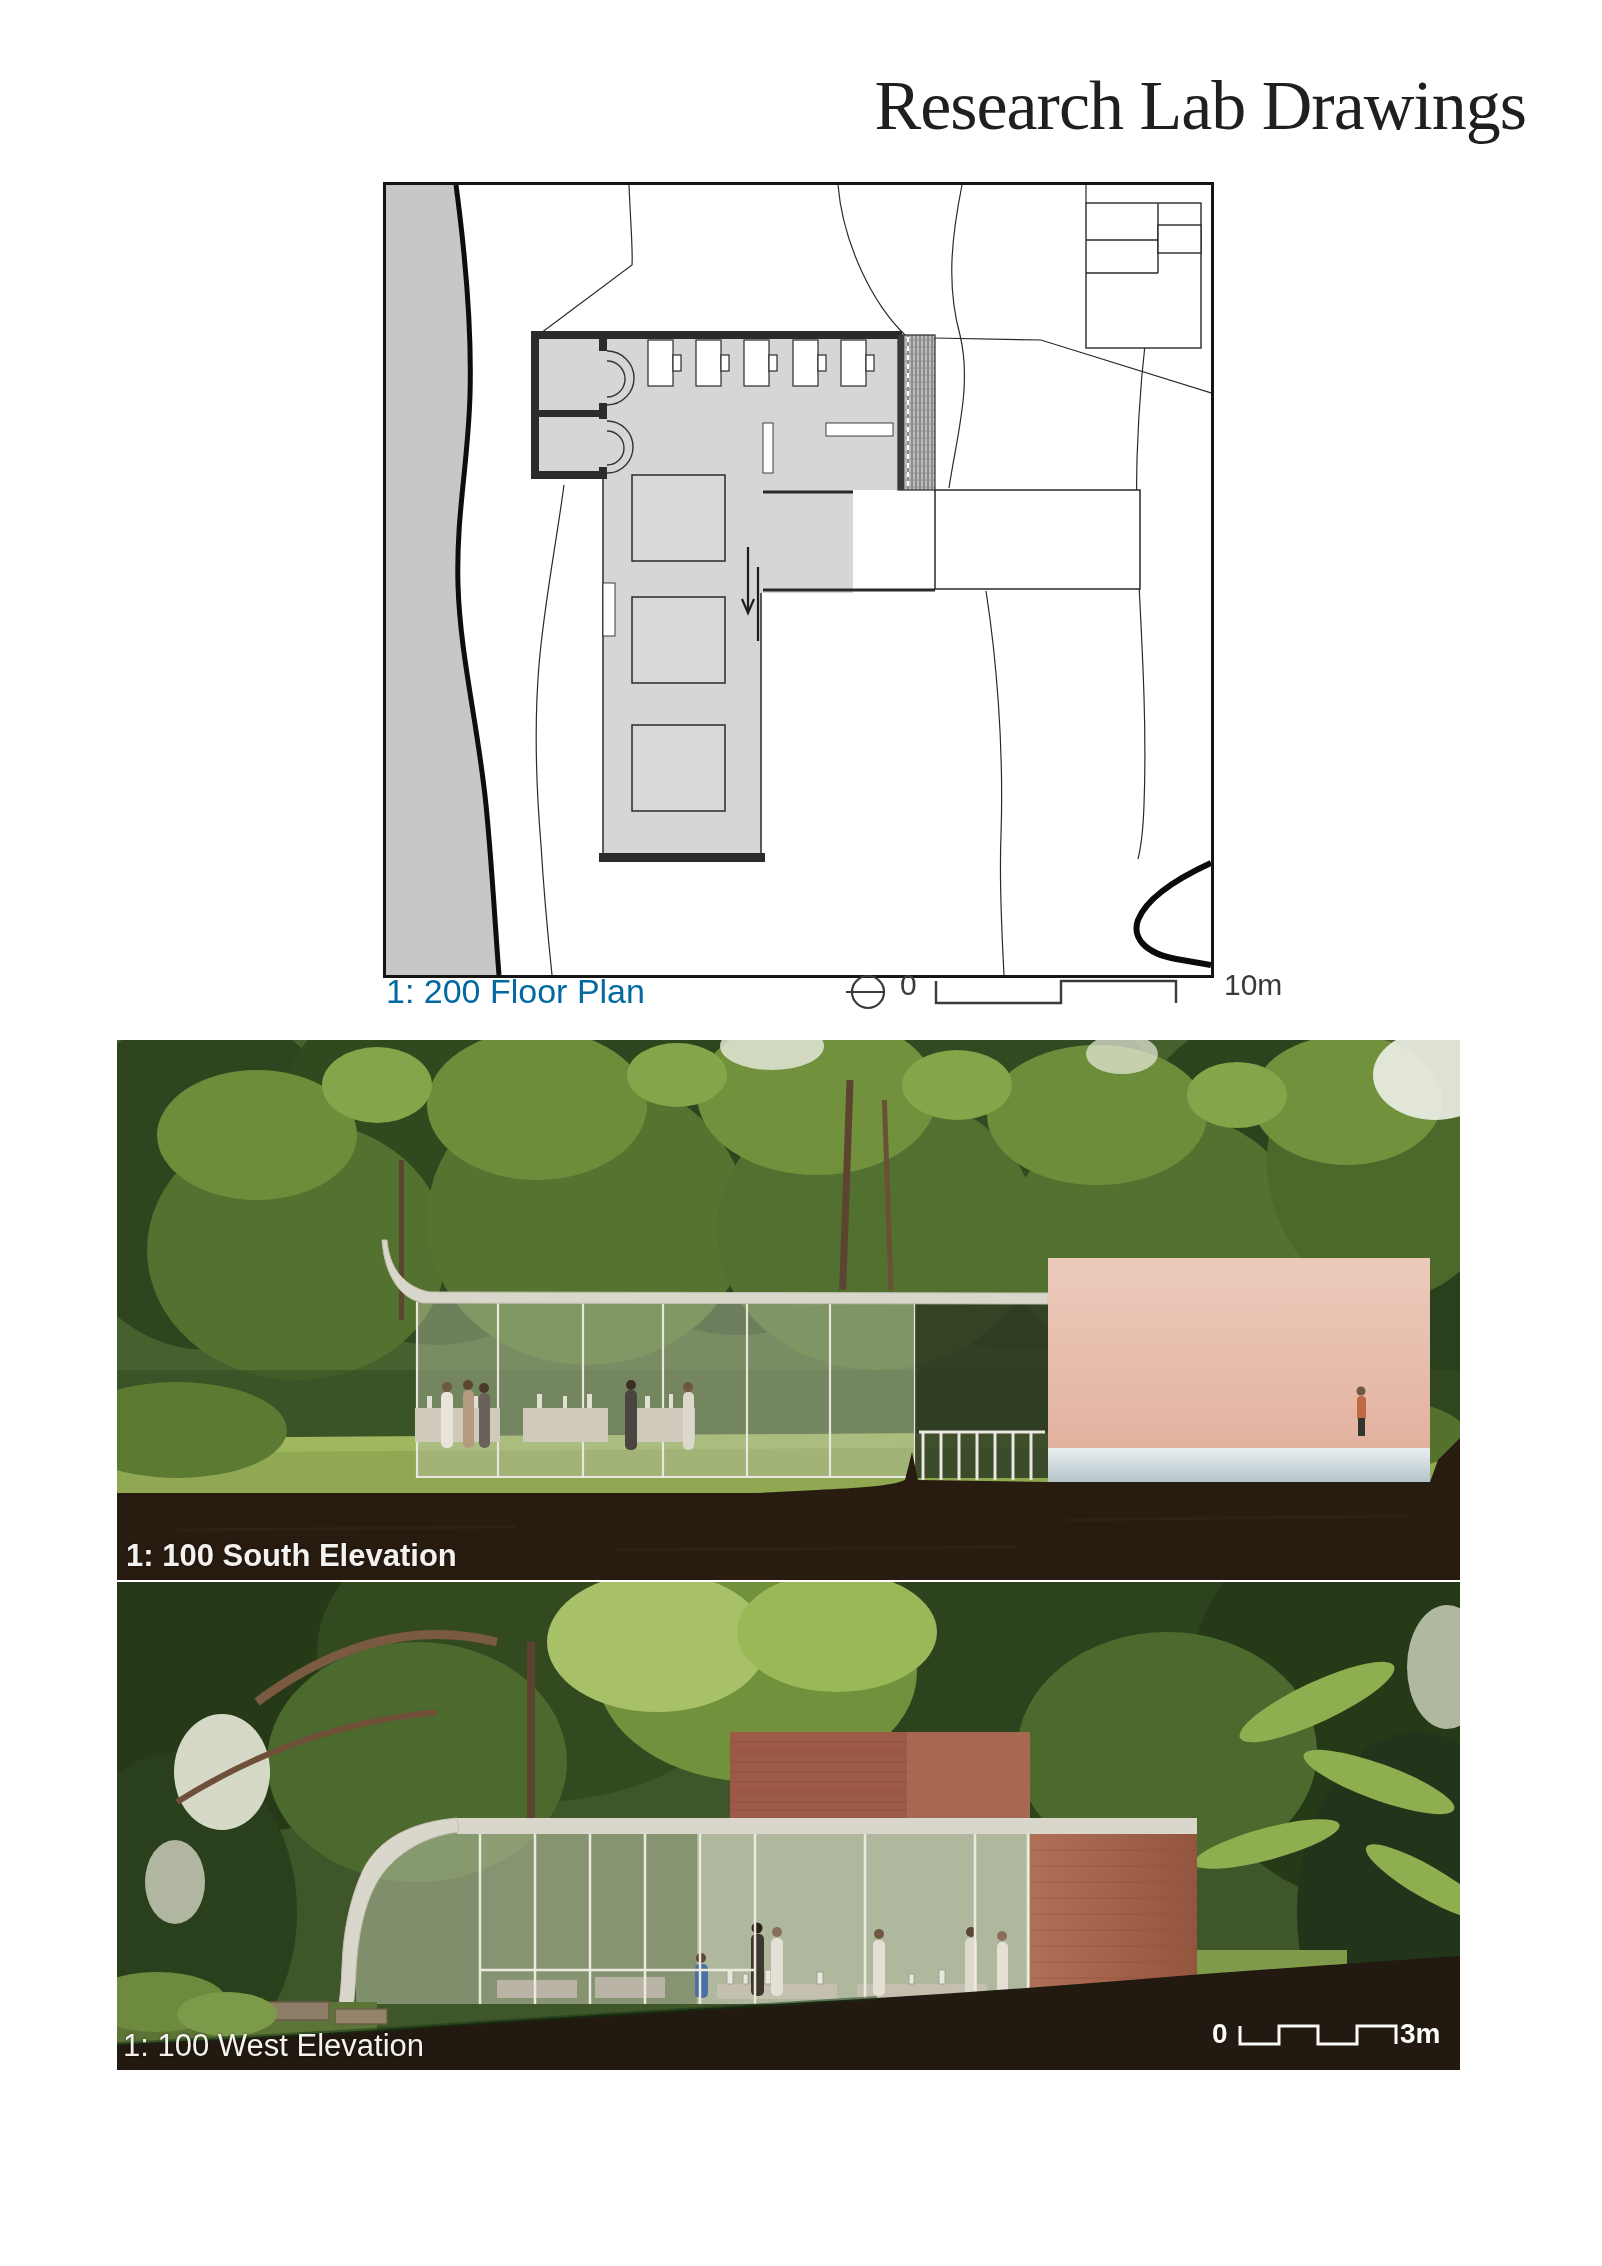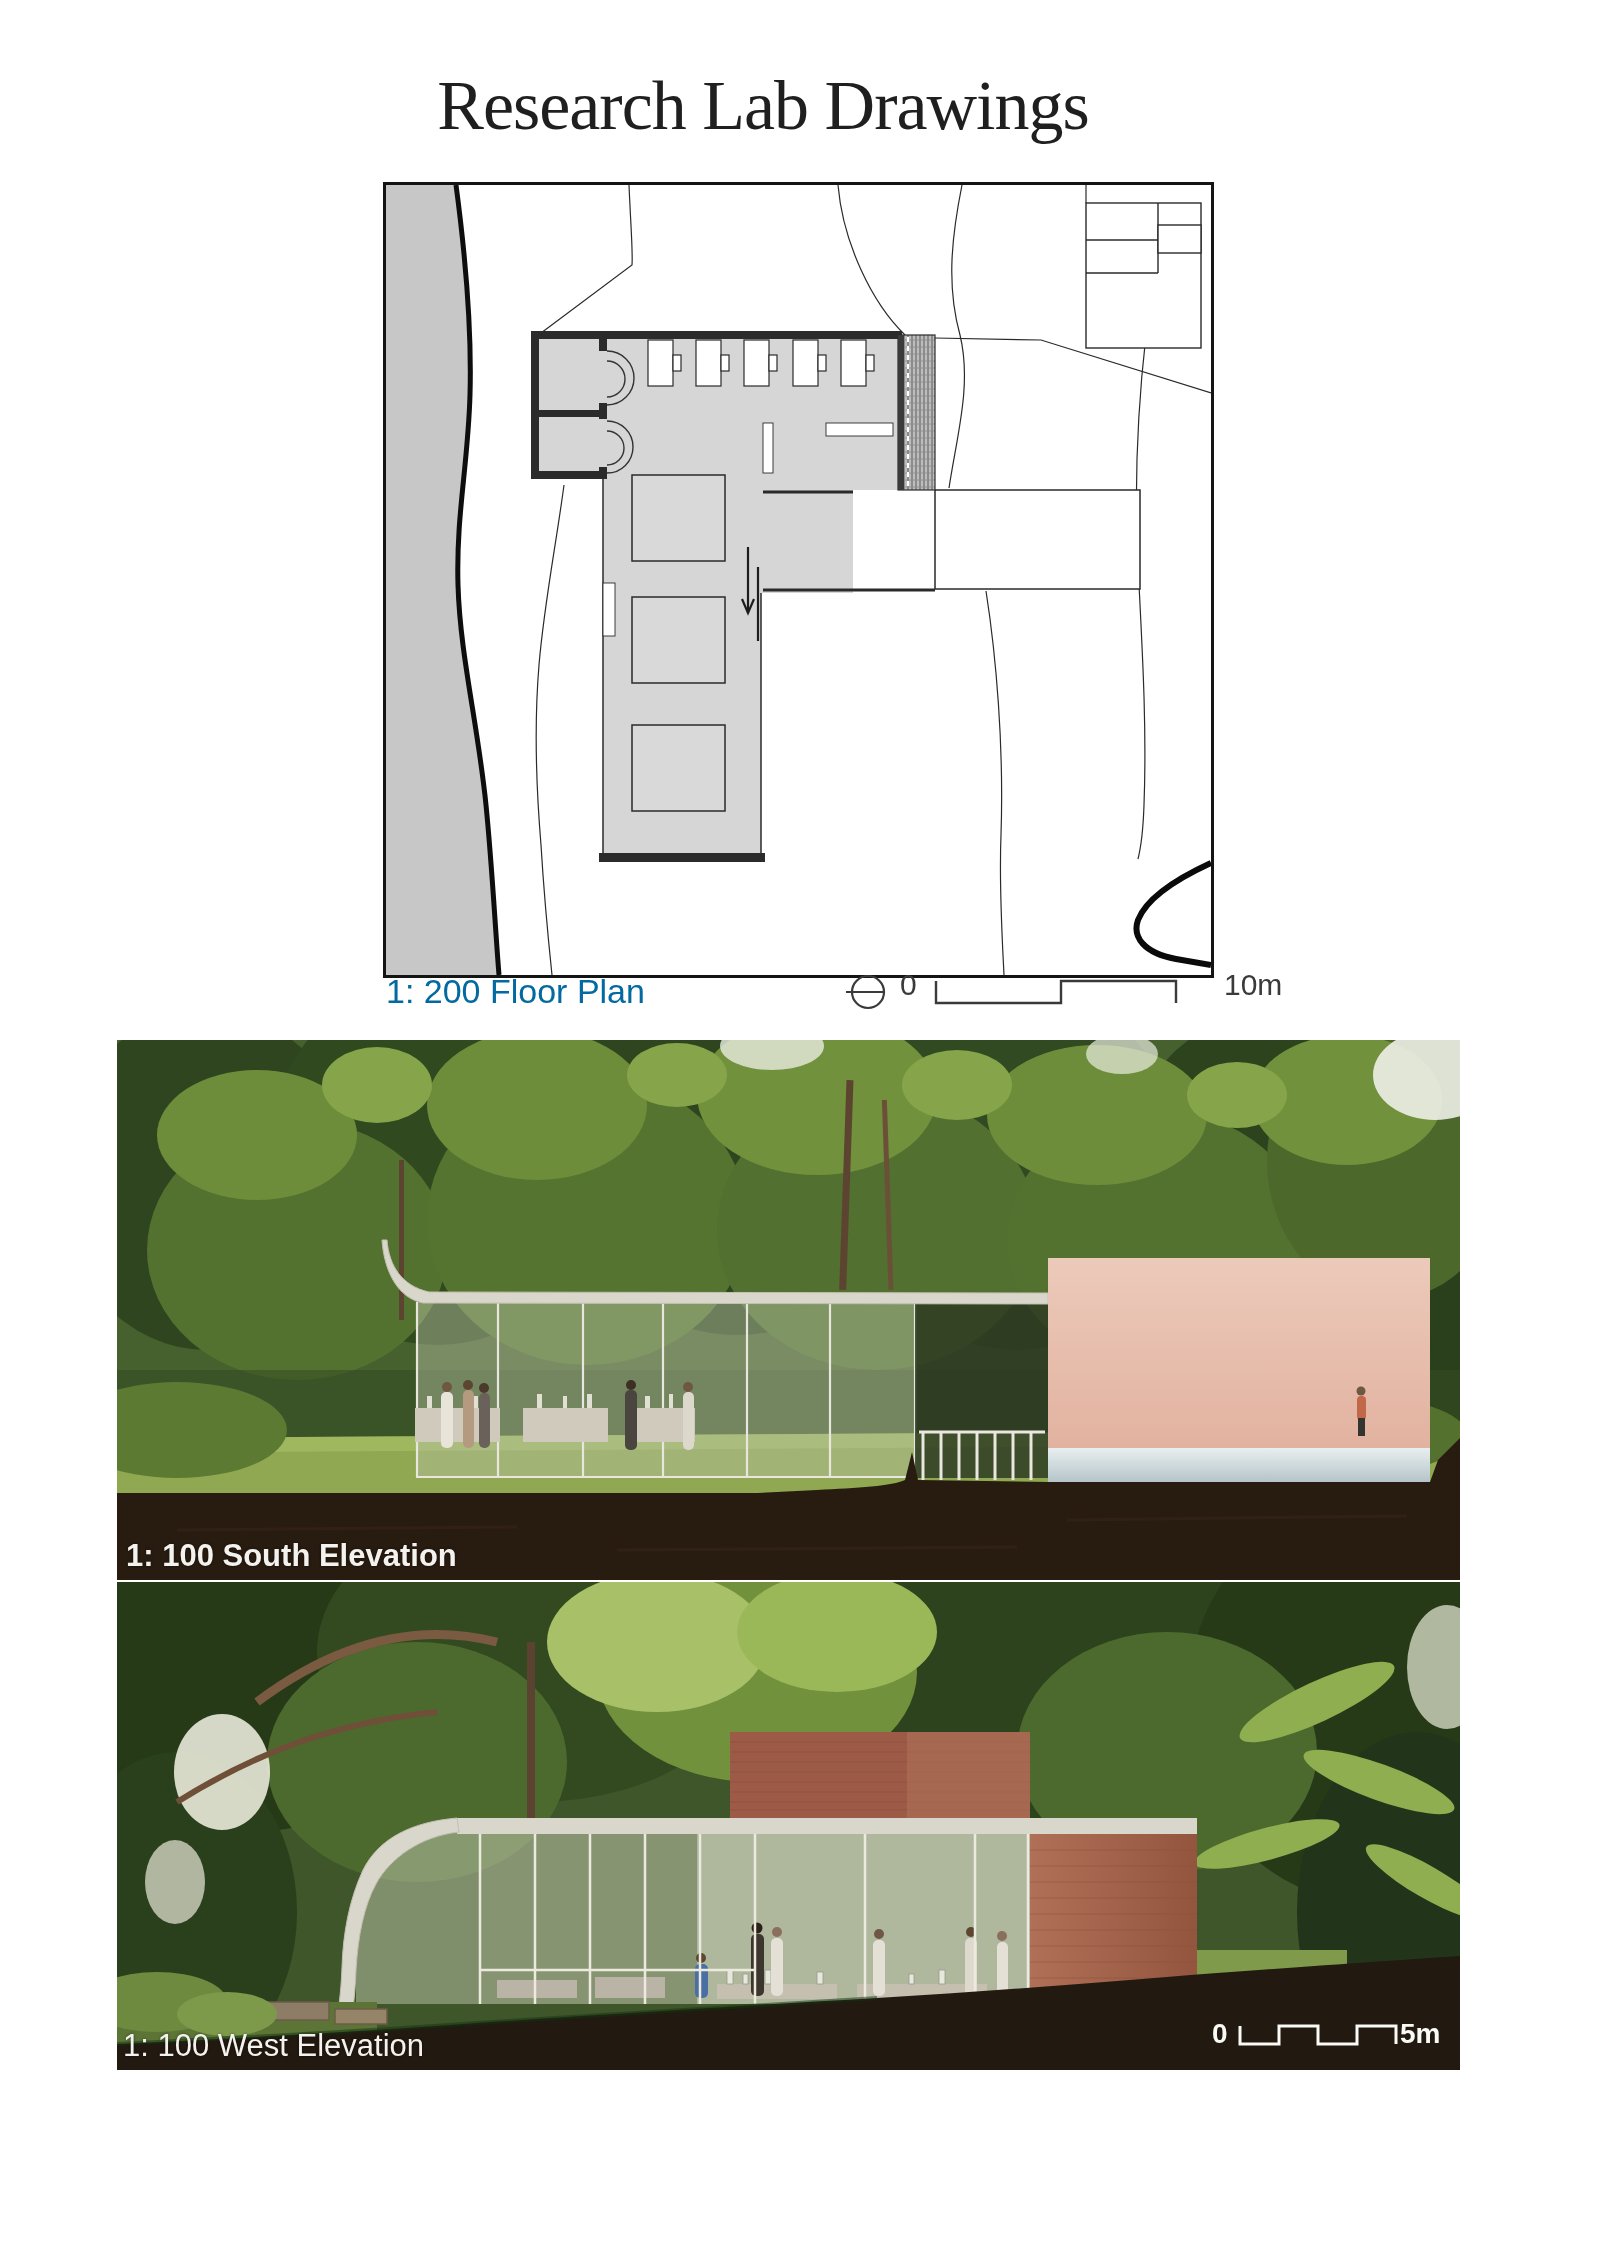--- a/index.html
+++ b/index.html
@@ -1,19 +1,19 @@
 <!DOCTYPE html>
 <html><head>
 <meta charset="utf-8">
 <style>
   html,body{margin:0;padding:0;background:#ffffff;}
   #sheet{position:relative;width:1602px;height:2266px;background:#ffffff;overflow:hidden;
          font-family:"Liberation Sans", sans-serif;}
   .abs{position:absolute;}
-  #page-title{left:0;top:66px;width:1526px;text-align:center;
+  #page-title{left:0;top:66px;width:1526px;text-align:right;
     font-family:"Liberation Serif", serif;font-size:70px;color:#1f1f1f;letter-spacing:-1px;}
   #plan-panel{left:383px;top:182px;width:825px;height:790px;border:3px solid #141414;background:#ffffff;}
   .caption-dark{font-size:34px;color:#0369a1;}
   .caption-light{font-size:31px;color:#f4f2ee;text-shadow:0 0 3px rgba(0,0,0,.45);}
   .scale-num-dark{font-size:30px;color:#3a3a3a;}
   .scale-num-light{font-size:28px;color:#fafaf6;font-weight:bold;}
   #south-render,#west-render{left:117px;width:1343px;overflow:hidden;background:#46602e;}
   #south-render{top:1040px;height:540px;}
   #west-render{top:1582px;height:488px;}
   svg{display:block;}
@@ -427,15 +427,15 @@
       </g>
 
       <path d="M0,462 C120,456 240,450 360,441 C520,430 640,423 760,416 C880,409 1000,399 1100,391 C1200,384 1280,378 1343,374 L1343,488 L0,488 Z" fill="#221910"></path>
       <path d="M0,462 C120,456 240,450 360,441 C520,430 640,423 760,416" stroke="#143312" stroke-width="4" fill="none" opacity="0.5"></path>
 
       <path d="M1123,444 L1123,462 L1162,462 L1162,444 L1201,444 L1201,462 L1240,462 L1240,444 L1279,444 L1279,462" fill="none" stroke="#fafaf6" stroke-width="3"></path>
     </svg>
   </div>
   <div class="abs caption-light" style="left:123px;top:2028px;">1: 100 West Elevation</div>
   <div class="abs scale-num-light" style="left:1212px;top:2018px;">0</div>
-  <div class="abs scale-num-light" style="left:1400px;top:2018px;">5m</div>
+  <div class="abs scale-num-light" style="left:1400px;top:2018px;">3m</div>
 
 </div>
 
 </body></html>

